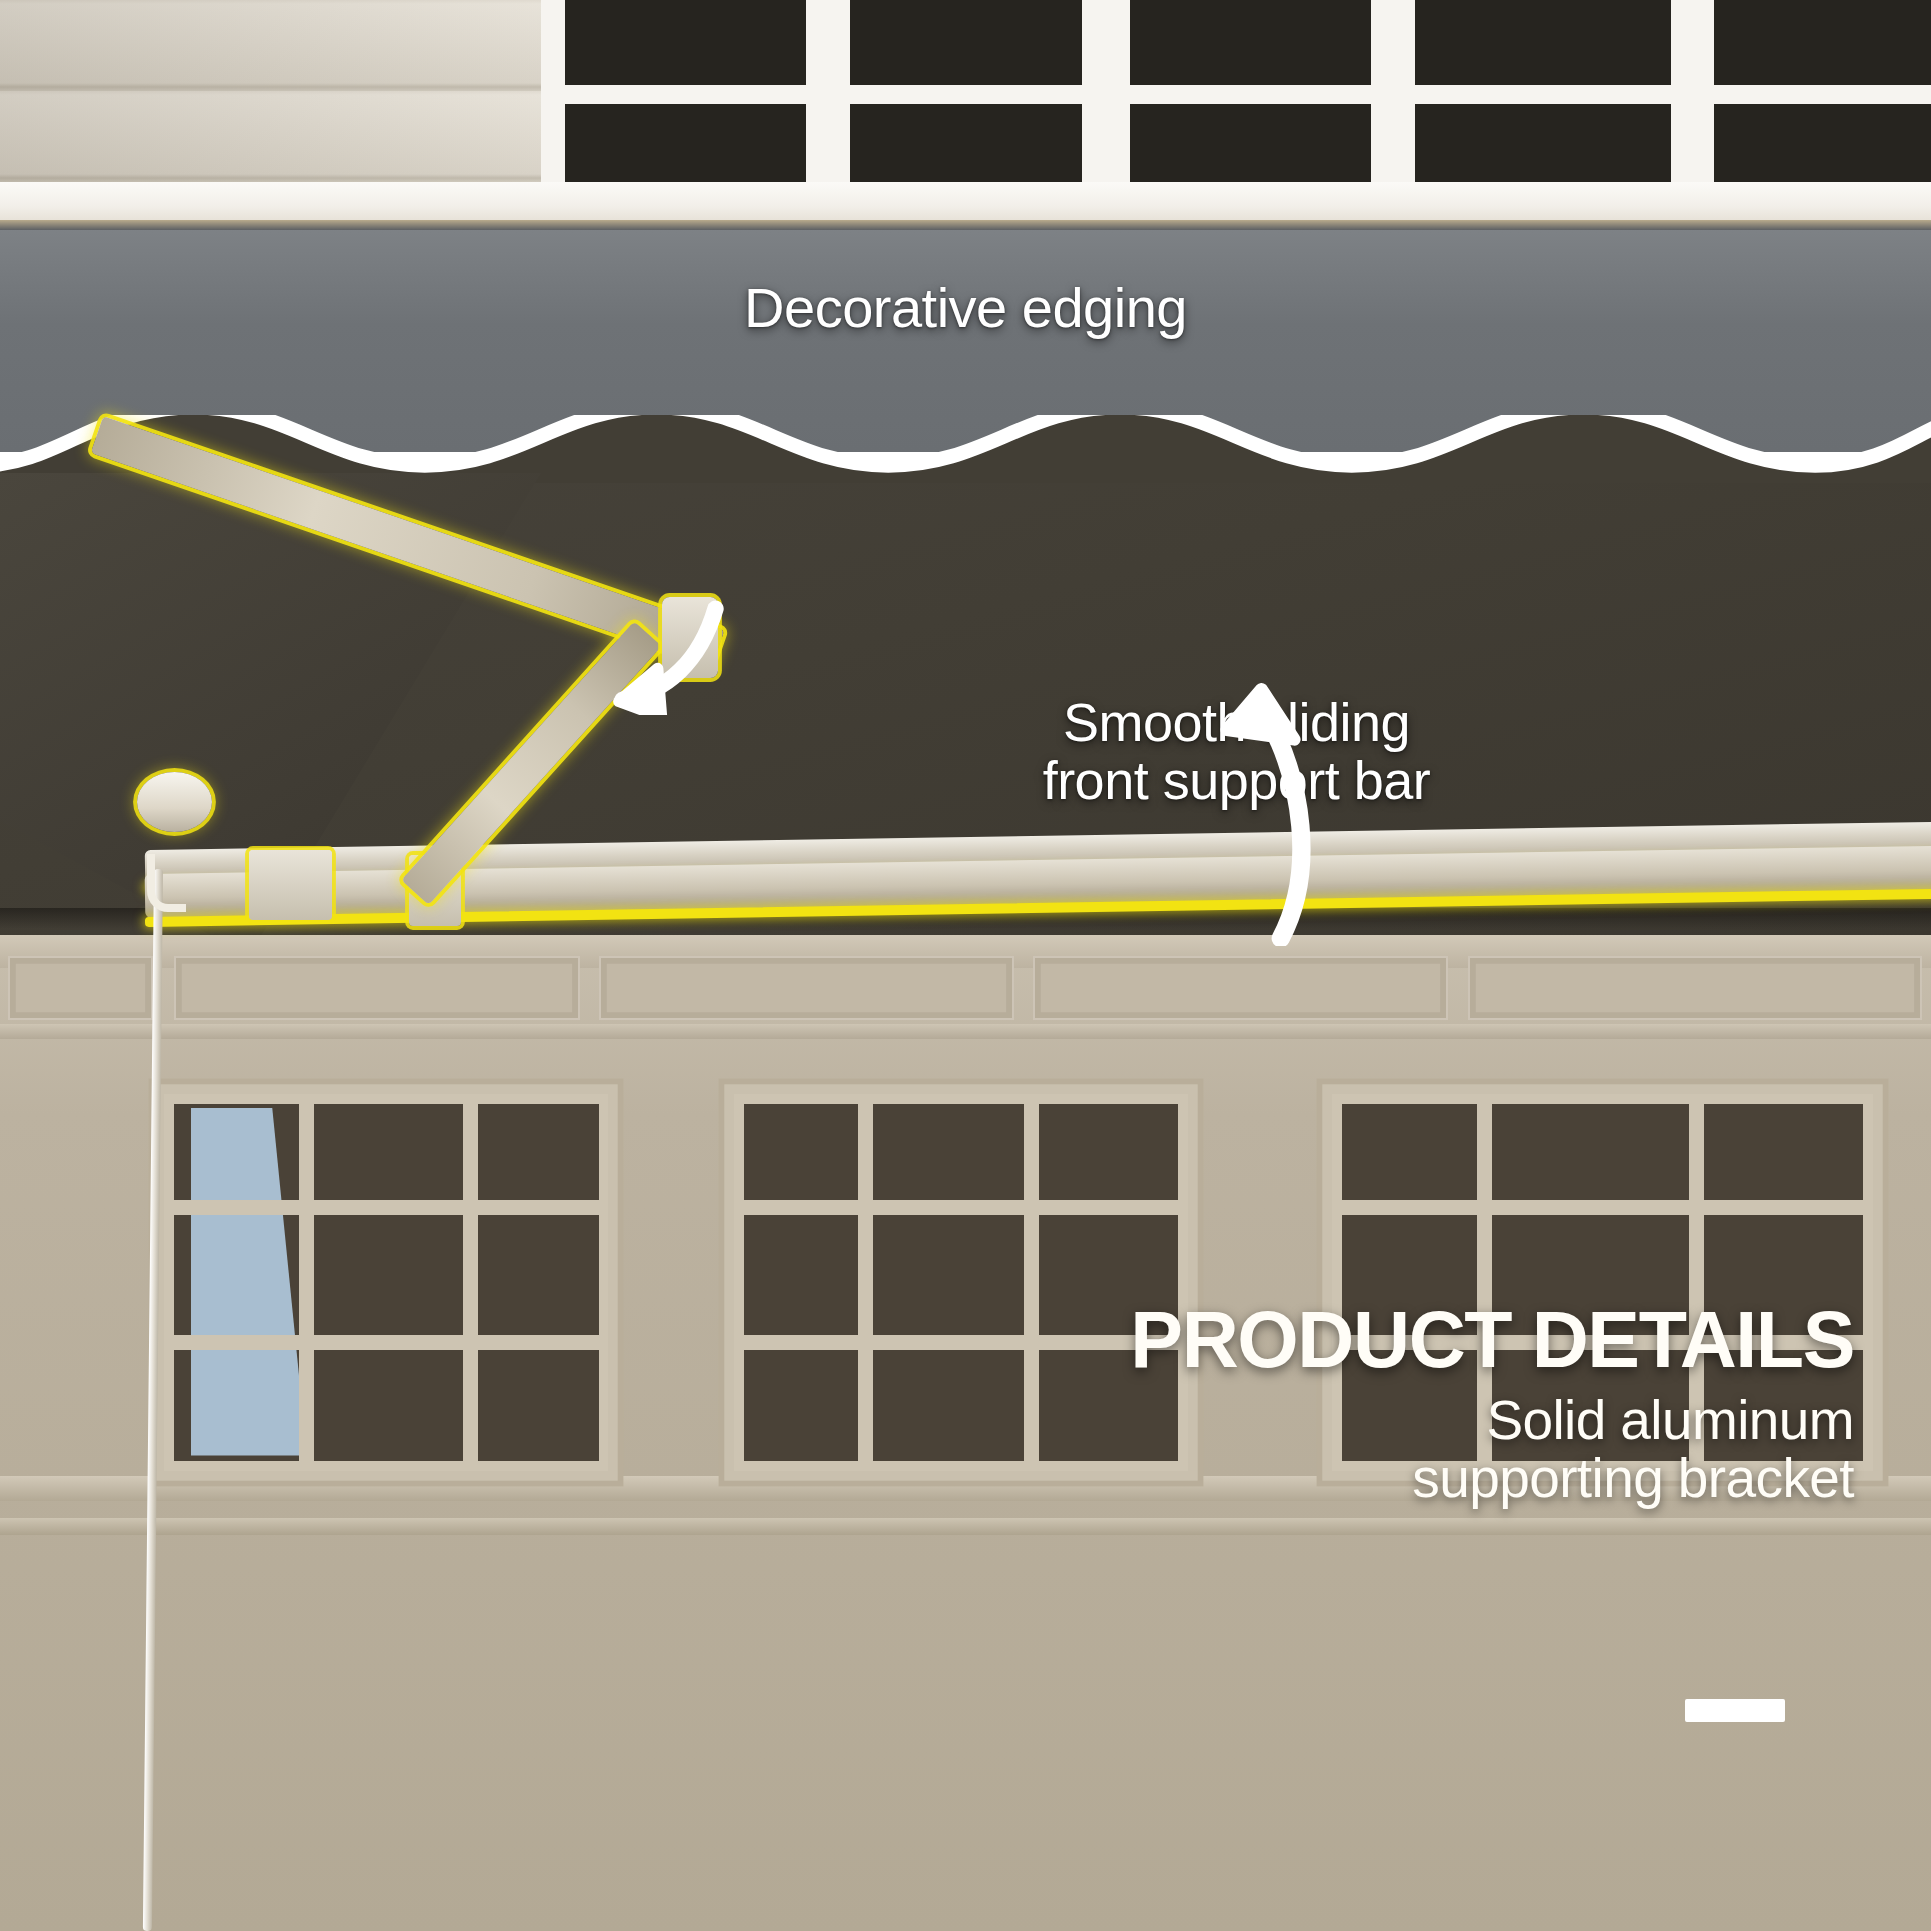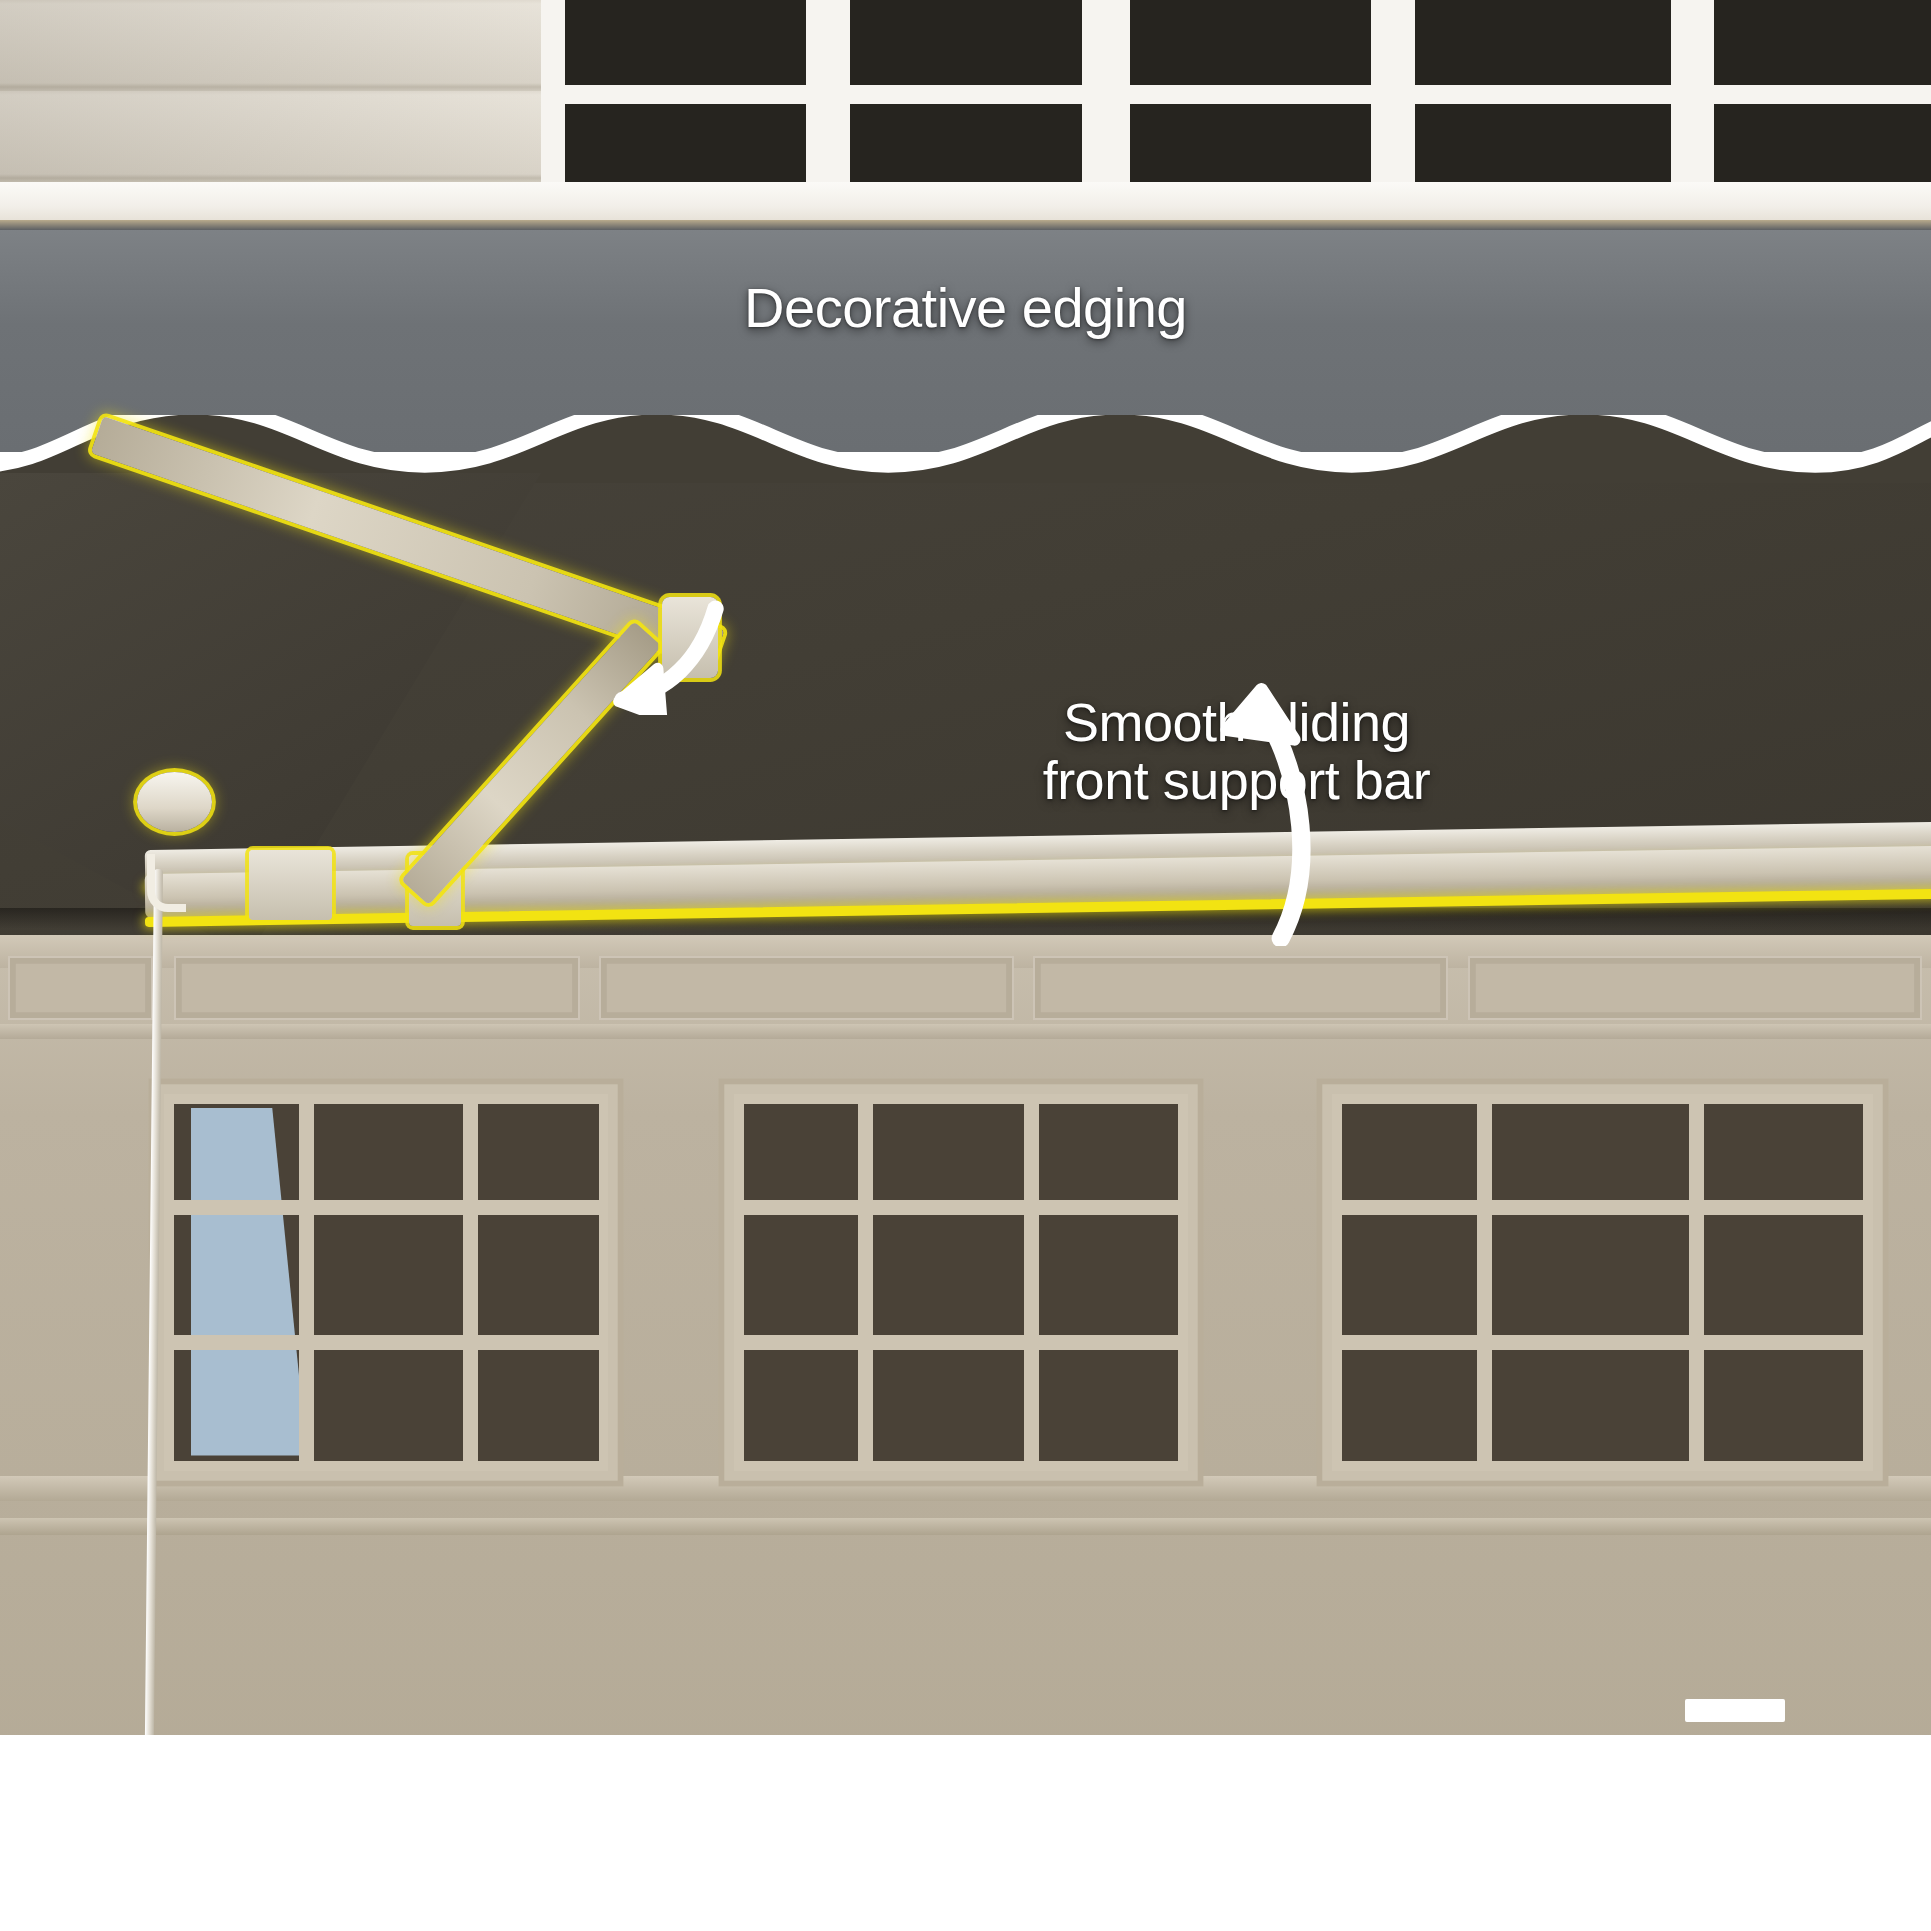--- a/index.html
+++ b/index.html
@@ -1,19 +1,19 @@
 <!DOCTYPE html>
 <html><head>
 <meta charset="utf-8">
 <style>
   * { margin:0; padding:0; box-sizing:border-box; }
   html,body { width:1931px; height:1931px; overflow:hidden; background:#fff; }
   body { font-family:"Liberation Sans", sans-serif; }
 
-  #scene { position:relative; width:1931px; height:1735px; overflow:hidden;text-decoration:underline; }
+  #scene { position:relative; width:1931px; height:1931px; overflow:hidden;text-decoration:underline; }
 
   
   .upper-wall{
     position:absolute; left:0; top:0; width:1931px; height:224px;
     background:#e8e4dc;
   }
   .siding{
     position:absolute; left:0; top:0; width:541px; height:224px;
     background:
       repeating-linear-gradient(to bottom,
@@ -266,17 +266,22 @@
   <svg class="arrow-svg" id="arrow-retractable" viewBox="0 0 260 120">
     <path d="M246,10 C230,64 196,96 150,104" fill="none" stroke="#ffffff" stroke-width="17" stroke-linecap="round"></path>
     <path d="M186,72 L146,106 L190,122 Z" fill="#ffffff" stroke="#ffffff" stroke-width="12" stroke-linejoin="round"></path>
   </svg>
 
   <svg class="arrow-svg" id="arrow-support" viewBox="0 0 180 290">
     <path d="M96,282 C132,214 120,118 78,46" fill="none" stroke="#ffffff" stroke-width="19" stroke-linecap="round"></path>
     <path d="M40,66 L76,24 L110,76 Z" fill="#ffffff" stroke="#ffffff" stroke-width="13" stroke-linejoin="round"></path>
   </svg>
 
+  <div id="details-block">
+    <div id="details-title">PRODUCT DETAILS</div>
+    <div id="details-sub">Solid aluminum
+supporting bracket</div>
+  </div>
 
   <div id="dash-mark"></div>
 
 </div>
 
 
 </body></html>

